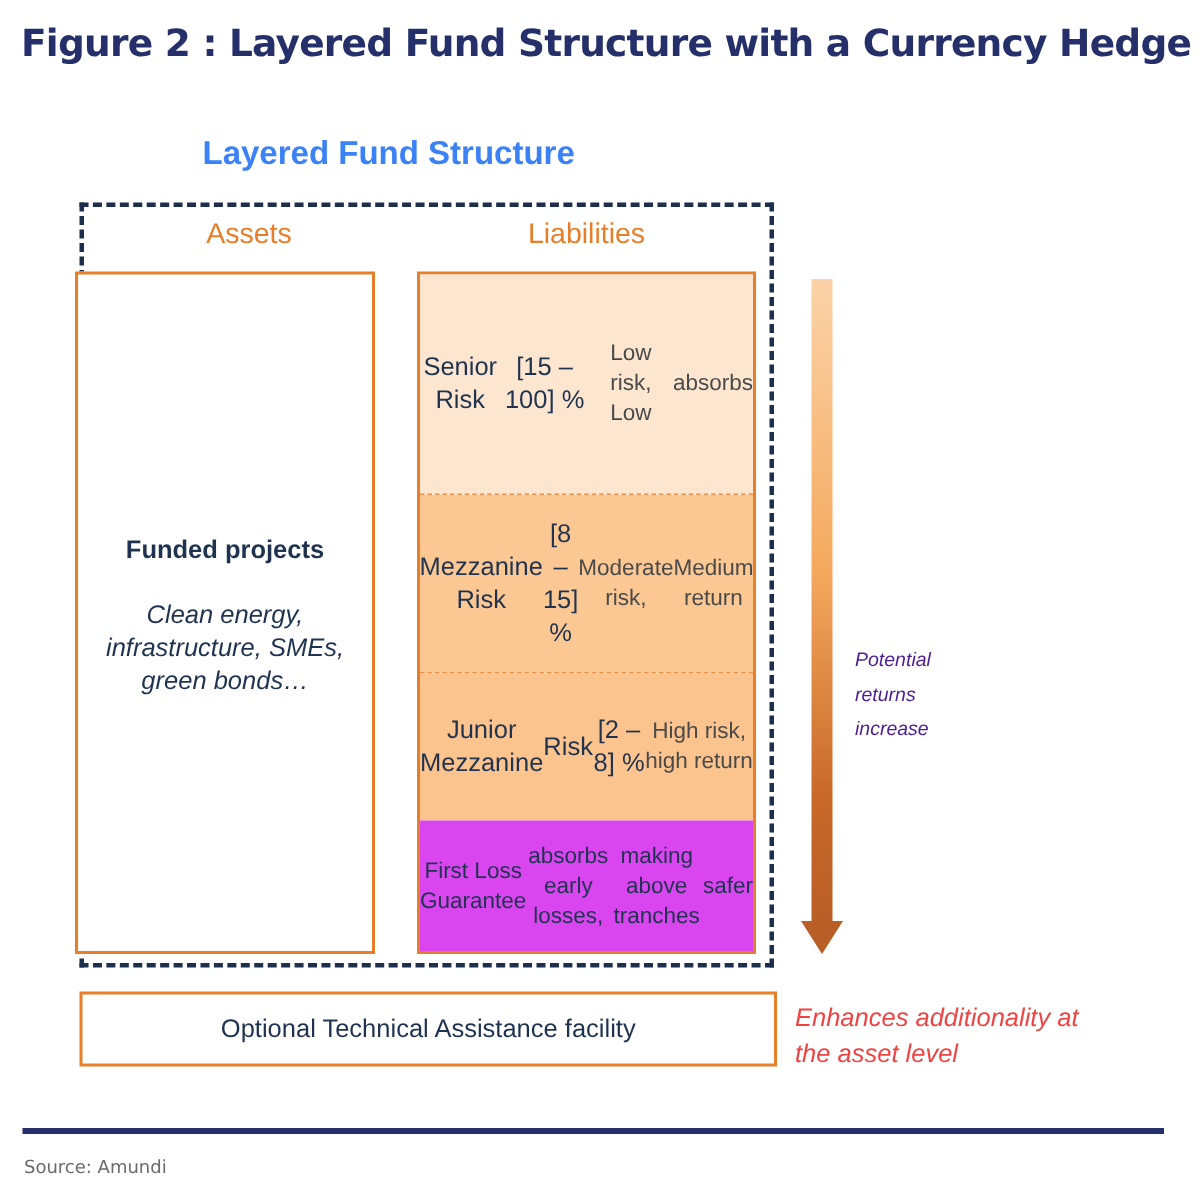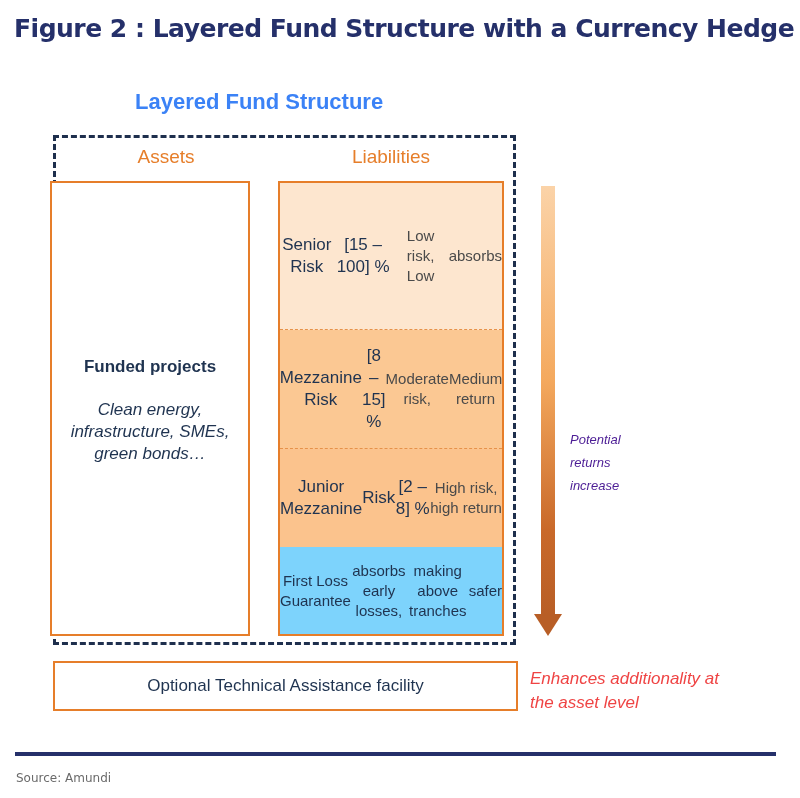--- a/index.html
+++ b/index.html
@@ -20,21 +20,21 @@
     .assets-sub { font-size: 17px; font-style: italic; color: #1f3350; line-height: 22px; }
     .liab-box { position: absolute; left: 278px; top: 181px; width: 226px; height: 455px;
                 border: 2px solid #e67e2a; box-sizing: border-box; display: flex; flex-direction: column; }
     .tranche { display: flex; align-items: center; justify-content: center; text-align: center; color: #1f3350; }
     .t-name { font-size: 17px; line-height: 22px; }
     .t-range { font-size: 17px; line-height: 22px; }
     .t-desc { font-size: 15px; line-height: 20px; color: #4a4a4a; }
     .senior { height: 146px; background: #fde6cf; border-bottom: 1px dashed #e6924a; }
     .mezz { height: 118px; background: #fbc893; border-bottom: 1px dashed #e6924a; }
     .junior { height: 98px; background: #fbc38d; }
-    .first-loss { flex: 1; background: #7dd3fc; font-size: 15px; line-height: 20px; }
+    .first-loss { flex: 1; background: #d946ef; font-size: 15px; line-height: 20px; }
     .arrow { position: absolute; left: 534px; top: 186px; width: 28px; height: 452px; }
     .arrow-shaft { position: absolute; left: 7px; top: 0; width: 14px; height: 430px;
                    background: linear-gradient(to bottom, #fbd3a8 0%, #f4a95e 45%, #c9692a 80%, #b85e26 100%); }
     .arrow-head { position: absolute; left: 0; top: 428px; width: 0; height: 0;
                   border-left: 14px solid transparent; border-right: 14px solid transparent; border-top: 22px solid #b85e26; }
     .arrow-note { position: absolute; left: 570px; top: 388px; font-size: 13px; font-style: italic; color: #4c1d95; line-height: 23px; width: 120px; margin-top: 40px; }
     .ta-box { position: absolute; left: 53px; top: 661px; width: 465px; height: 50px;
               border: 2px solid #e67e2a; box-sizing: border-box; display: flex; align-items: center; justify-content: center;
               font-size: 17px; color: #1f3350; }
     .ta-note { position: absolute; left: 530px; top: 667px; font-size: 17px; font-style: italic; color: #ef4444; line-height: 24px; width: 240px; }

